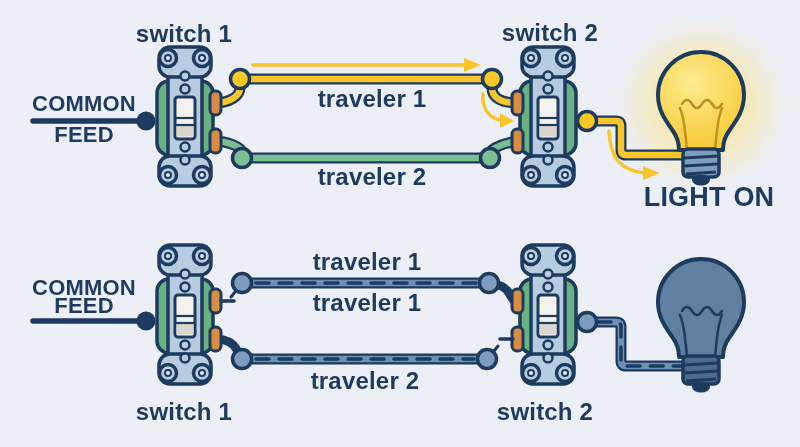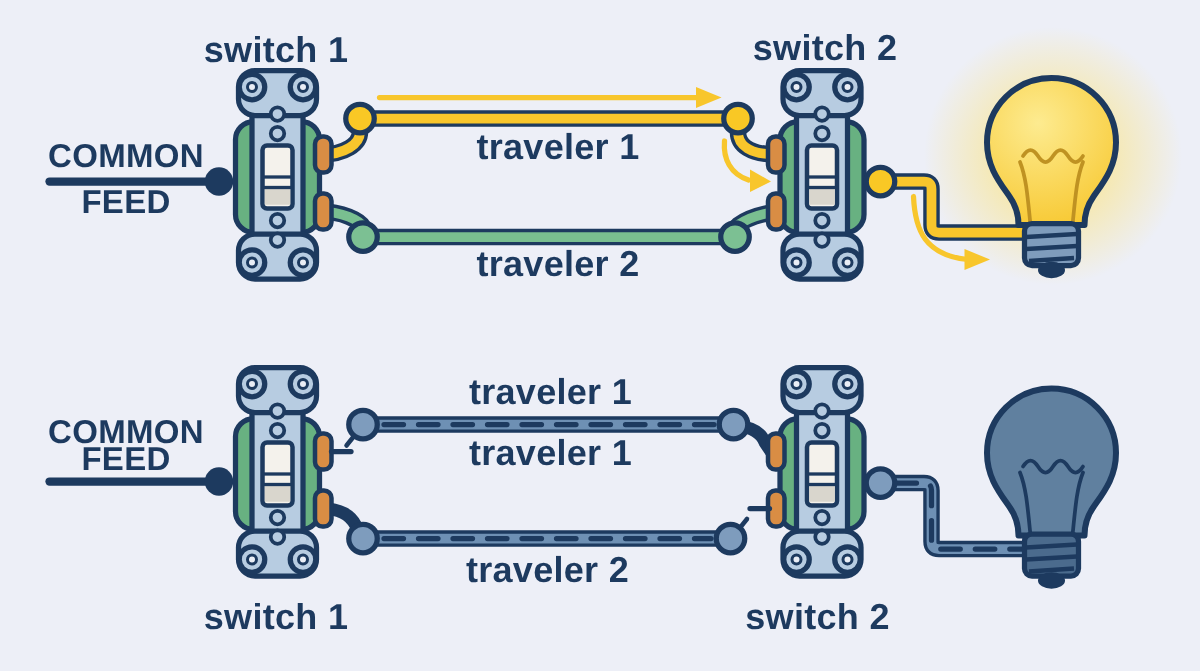--- a/index.html
+++ b/index.html
@@ -184,20 +184,21 @@
     </g>
   </g>
 </svg>
 
 <div class="lbl sz24" style="left:184px;top:34px">switch 1</div>
 <div class="lbl sz24" style="left:550px;top:33px">switch 2</div>
 <div class="lbl sz22" style="left:84px;top:104px">COMMON</div>
 <div class="lbl sz22" style="left:84px;top:135px">FEED</div>
 <div class="lbl sz24" style="left:372px;top:99px">traveler 1</div>
 <div class="lbl sz24" style="left:372px;top:177px">traveler 2</div>
+<div class="lbl sz27" style="left:709px;top:197px">LIGHT ON</div>
 
 <div class="lbl sz22" style="left:84px;top:288px">COMMON</div>
 <div class="lbl sz22" style="left:84px;top:306px">FEED</div>
 <div class="lbl sz24" style="left:367px;top:262px">traveler 1</div>
 <div class="lbl sz24" style="left:367px;top:303px">traveler 1</div>
 <div class="lbl sz24" style="left:365px;top:381px">traveler 2</div>
 <div class="lbl sz24" style="left:184px;top:412px">switch 1</div>
 <div class="lbl sz24" style="left:545px;top:412px">switch 2</div>
 
 </div>

